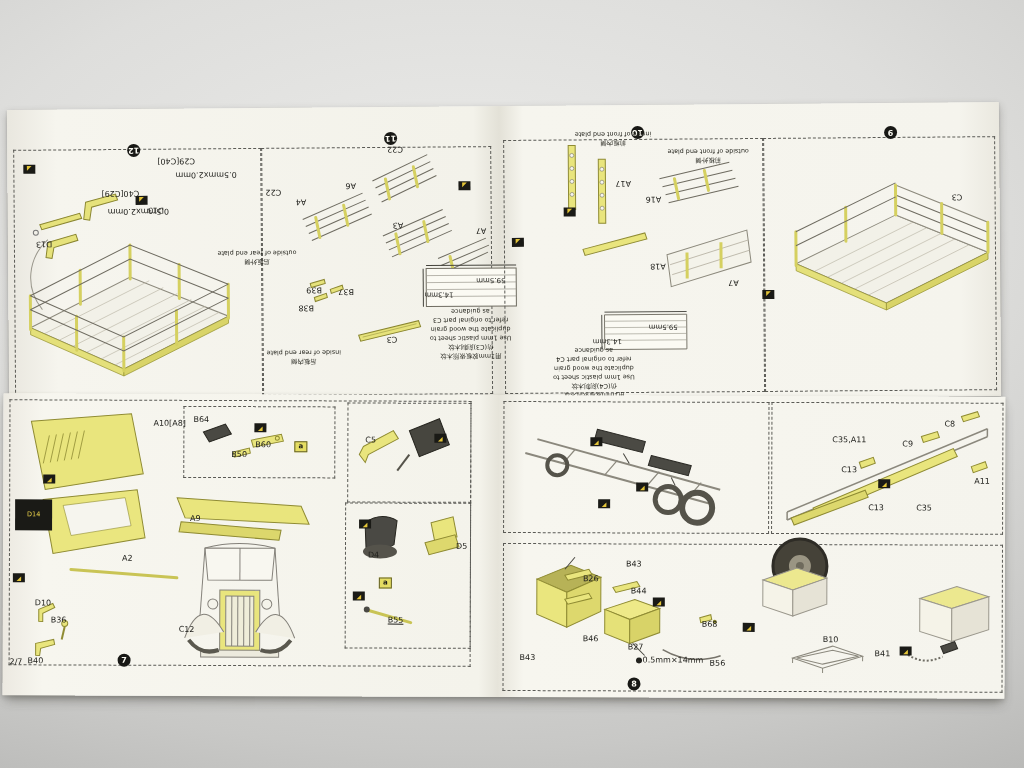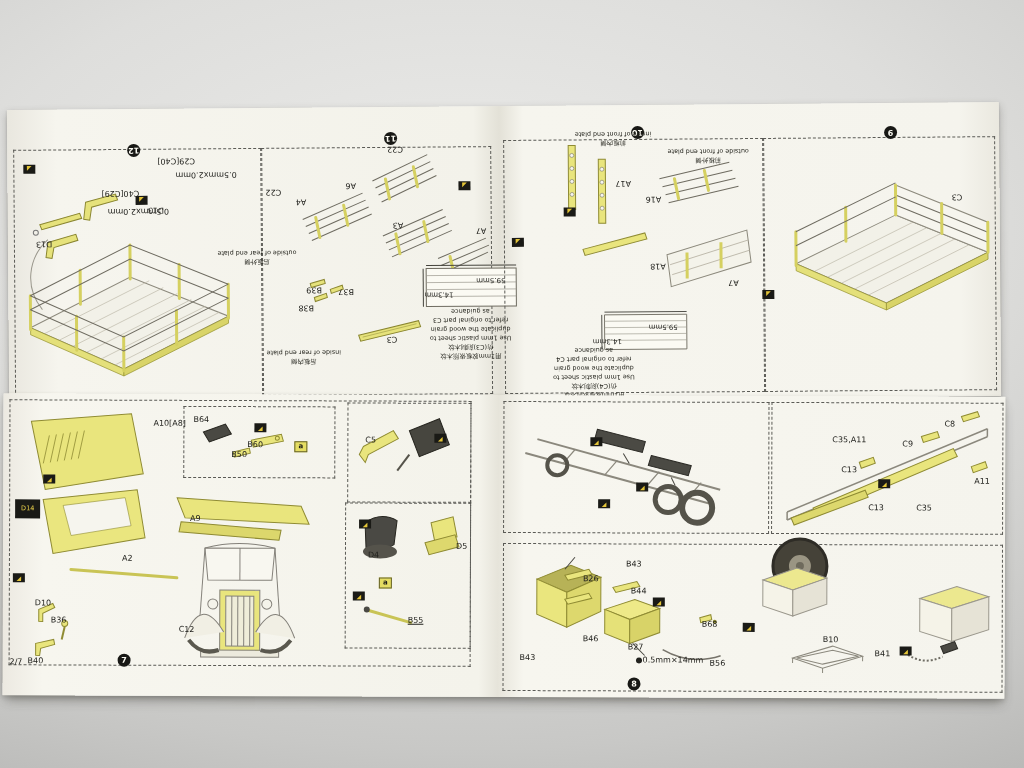--- a/index.html
+++ b/index.html
@@ -15,21 +15,21 @@
     box-shadow:0 7px 12px -3px rgba(55,53,47,.45), 0 2px 4px rgba(55,53,47,.2);}
   .page{position:absolute;}
   .page svg{position:absolute;overflow:visible;}
   .dash{position:absolute;border:1px dashed #5a5a55;}
   .k-lbl{position:absolute;font-size:8px;line-height:1;color:#22221e;white-space:nowrap;}
   .k-dim{position:absolute;font-size:7px;line-height:1;color:#22221e;white-space:nowrap;}
   .k-note{position:absolute;font-size:6.4px;line-height:1.4;color:#26261f;white-space:pre-line;text-align:center;}
   .k-step{position:absolute;width:13px;height:13px;border-radius:50%;background:#181815;color:#fbfaf2;
     font-size:8px;font-weight:bold;line-height:13px;text-align:center;}
   .k-chip{position:absolute;width:12px;height:9px;background:#1a1a16;color:#e3c438;font-size:6px;line-height:9px;text-align:center;overflow:hidden;}
-  .k-chipt{position:absolute;background:#1a1a16;color:#e8cf4a;font-size:6.5px;line-height:1;padding:6px;white-space:nowrap;}
+  .k-chipt{position:absolute;background:#1a1a16;color:#e8cf4a;font-size:6.5px;line-height:1;padding:12px;white-space:nowrap;}
   .k-mark{position:absolute;min-width:9px;height:9px;background:#e5dd62;border:1px solid #63602a;color:#1c1c18;
     font-size:7px;font-weight:bold;line-height:9px;text-align:center;padding:0 1px;}
   .k-page{position:absolute;font-size:8px;color:#22221e;}
   .rot180{transform:rotate(180deg);}
 </style>
 </head>
 <body>
 
 <div class="photo">
 
@@ -336,33 +336,33 @@
         <polygon points="78,38 108,30 112,42 82,50" fill="#ddd86d" stroke="#8f8b33"></polygon>
         <line x1="22" y1="106" x2="64" y2="118" stroke="#c9c455" stroke-width="3" stroke-linecap="round"></line>
         <circle cx="20" cy="105" r="3" fill="#4a4944"></circle>
       </svg>
 
       <span class="k-page" style="left:5px;top:262px">2/7</span>
     <span class="k-step" style="left: 113px; top: 258px;">7</span>
         <span class="k-lbl" style="left: 120px; top: 24px; margin-left: 28px;">A10[A8]</span>
         <span class="k-lbl" style="left: 188px; top: 20px;">B64</span>
         <span class="k-lbl" style="left: 226px; top: 55px;">B50</span>
-        <span class="k-lbl" style="left: 242px; top: 45px;">B60</span>
+        <span class="k-lbl" style="left: 250px; top: 45px;">B60</span>
         <span class="k-mark" style="left: 289px; top: 45px;">a</span>
         <span class="k-lbl" style="left: 360px; top: 40px;">C5</span>
         <span class="k-lbl" style="left: 185px; top: 119px;">A9</span>
         <span class="k-lbl" style="left: 117px; top: 159px;">A2</span>
         <span class="k-lbl" style="left: 30px; top: 204px;">D10</span>
         <span class="k-lbl" style="left: 46px; top: 221px;">B36</span>
         <span class="k-lbl" style="left: 23px; top: 249px; margin-top: 13px;">B40</span>
         <span class="k-lbl" style="left: 174px; top: 230px;">C12</span>
         <span class="k-lbl" style="left: 363px; top: 155px;">D4</span>
         <span class="k-lbl" style="left: 451px; top: 146px;">D5</span>
         <span class="k-mark" style="left: 374px; top: 181px;">a</span>
-        <span class="k-lbl" style="left: 403px; top: 220px; text-decoration: underline;">B55</span>
+        <span class="k-lbl" style="left: 383px; top: 220px; text-decoration: underline;">B55</span>
         <span class="k-chipt" style="left: 10px; top: 104px;">D14</span>
         <span class="k-chip" style="left: 38px; top: 79px;">◢</span>
         <span class="k-chip" style="left: 8px; top: 178px;">◢</span>
         <span class="k-chip" style="left: 249px; top: 27px;">◢</span>
         <span class="k-chip" style="left: 429px; top: 37px;">◢</span>
         <span class="k-chip" style="left: 354px; top: 123px;">◢</span>
         <span class="k-chip" style="left: 348px; top: 195px;">◢</span>
       </div>
 
     <div class="page" style="left:494px;top:2px;width:506px;height:296px;">

